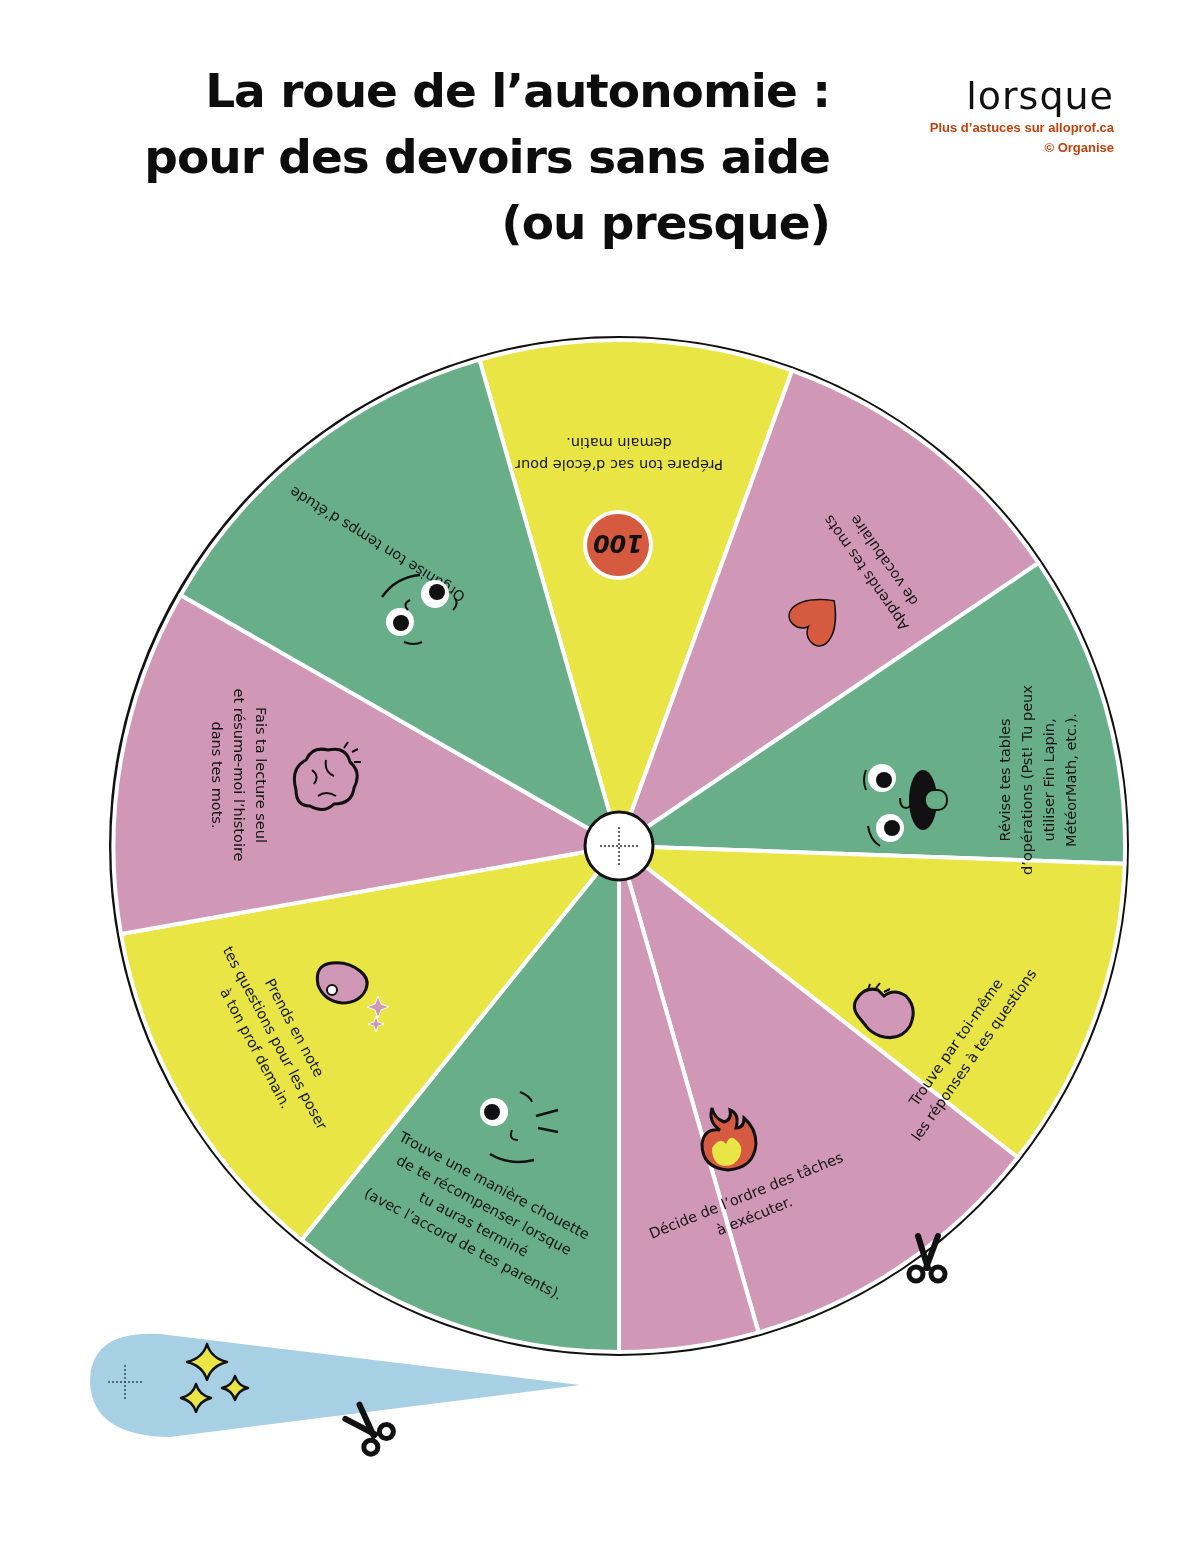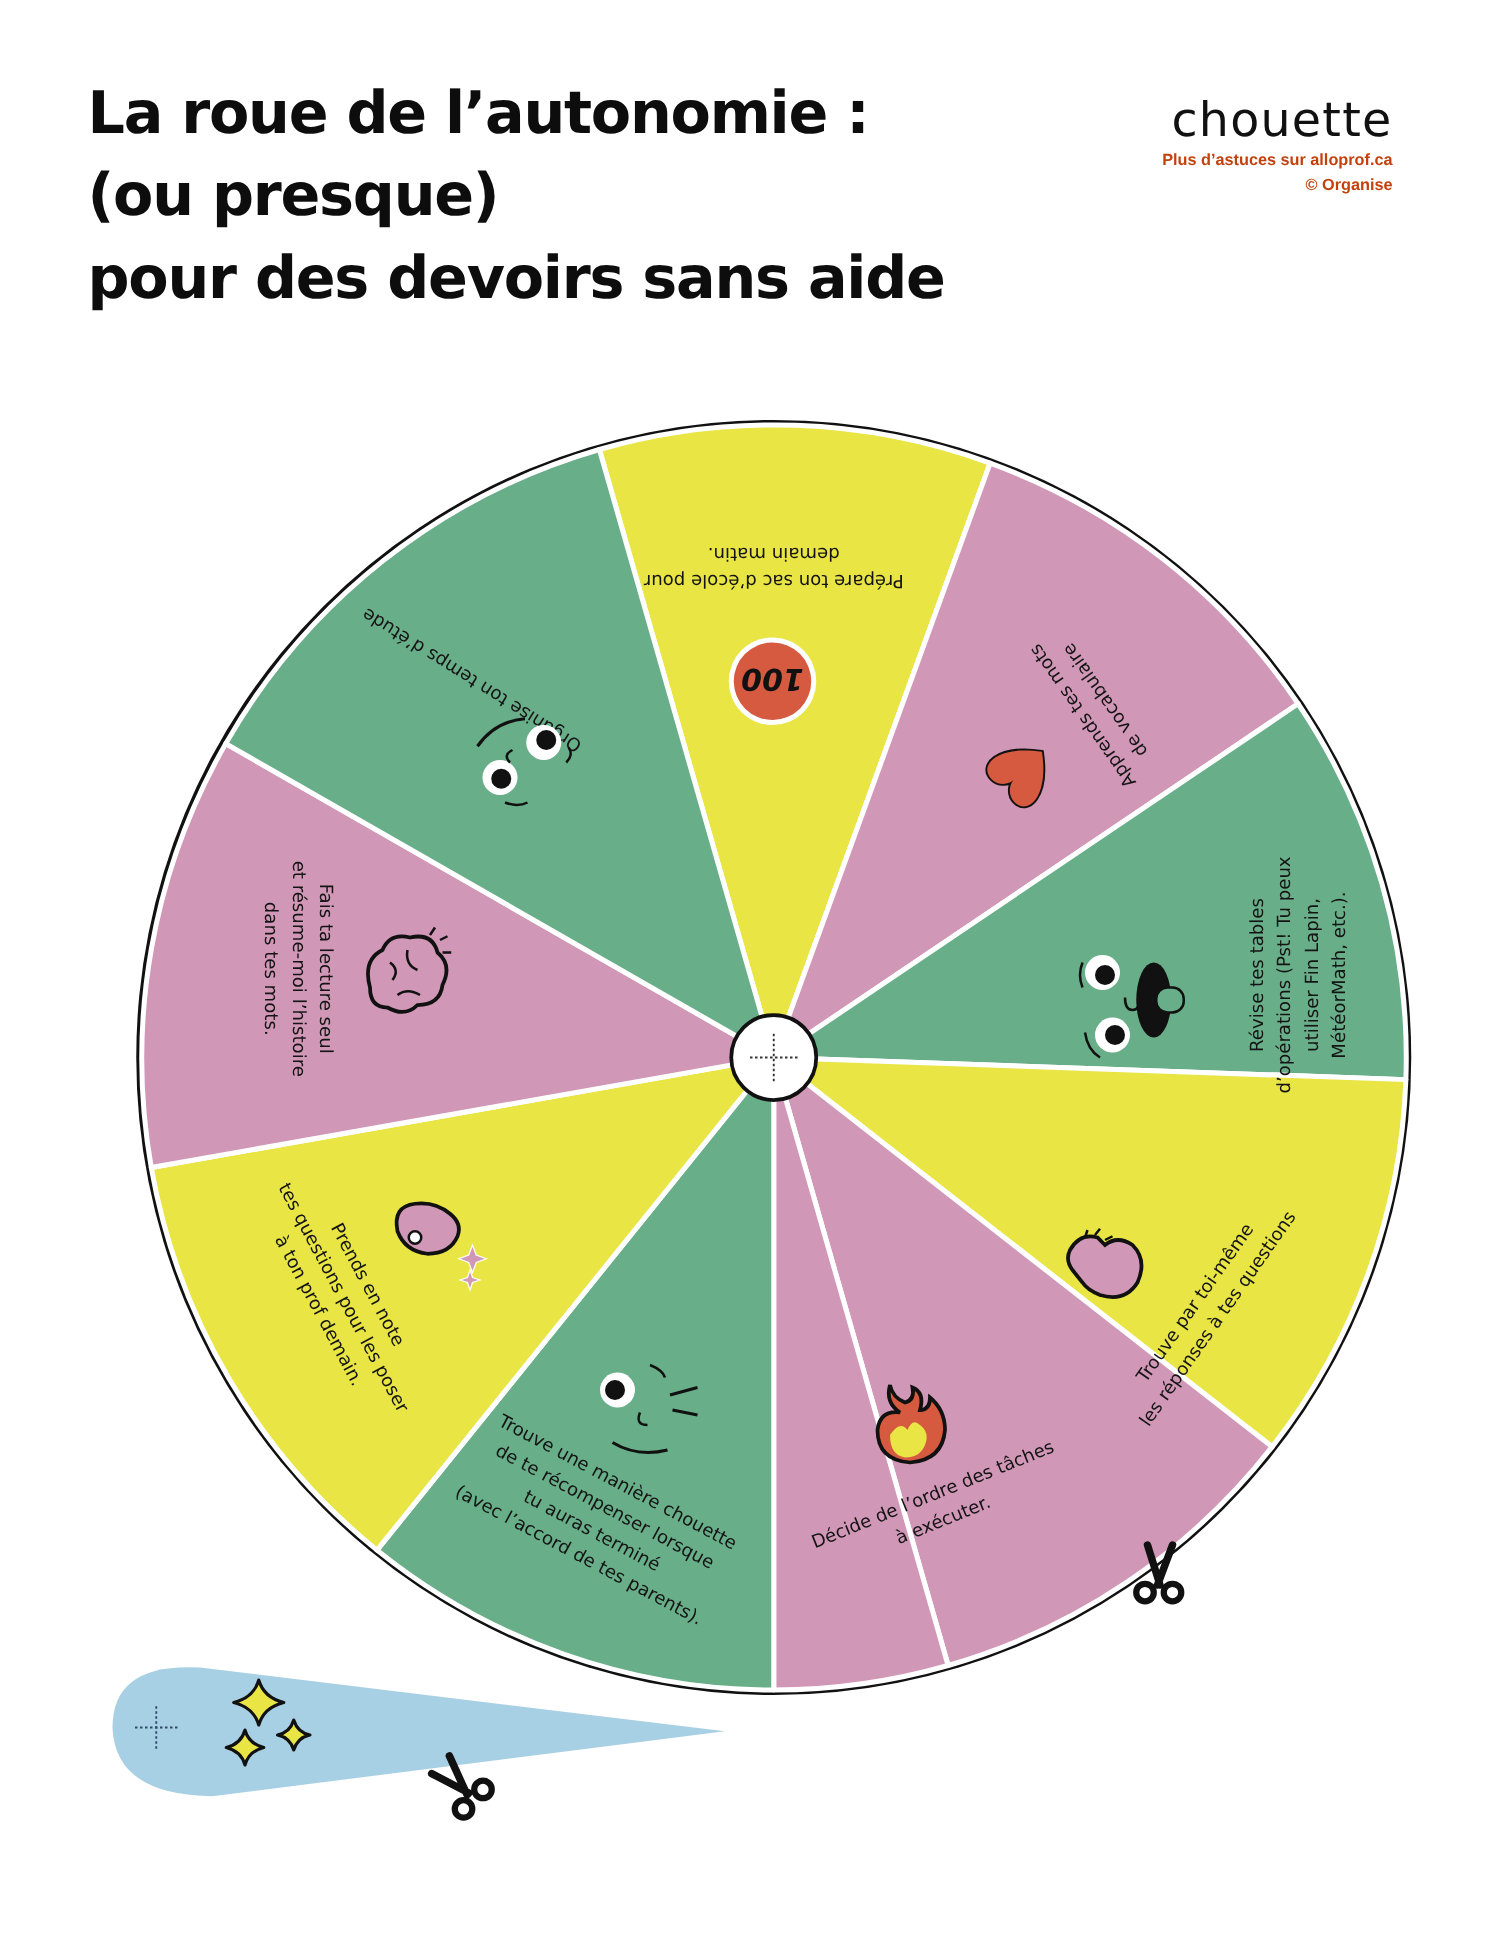--- a/index.html
+++ b/index.html
@@ -1,35 +1,35 @@
 <!DOCTYPE html>
 <html><head>
 <meta charset="utf-8">
 <style>
   html, body { margin: 0; padding: 0; background: #ffffff; }
   body { width: 1200px; height: 1553px; position: relative; overflow: hidden; font-family: "DejaVu Sans", "Liberation Sans", sans-serif; color: #111; }
-  .title { position: absolute; left: 70px; top: 58px; width: 760px; font-family: "DejaVu Sans", sans-serif; font-weight: bold; font-size: 47px; line-height: 66px; letter-spacing: -1px; color: #0d0d0d; }
+  .title { position: absolute; left: 70px; top: 58px; width: 760px; font-family: "DejaVu Sans", sans-serif; font-weight: bold; font-size: 47px; line-height: 66px; letter-spacing: -1px; color: #0d0d0d; text-align: right; }
   .title span { display: block; }
   .brand { position: absolute; right: 86px; top: 74px; text-align: right; }
   .brand .logo { font-family: "DejaVu Sans", sans-serif; font-size: 38px; letter-spacing: 1px; font-weight: normal; line-height: 44px; color: #111; }
   .brand .sub { font-family: "Liberation Sans", sans-serif; font-size: 13px; line-height: 20px; color: #c2410c; font-weight: bold; }
   svg.wheel { position: absolute; left: 0; top: 0; }
   .seg-text { font-family: "DejaVu Sans", sans-serif; font-size: 14.5px; fill: #141414; }
 </style>
 </head>
 <body>
 
 <div class="title">
   <span>La roue de l’autonomie :</span>
+  <span>pour des devoirs sans aide</span>
   <span>(ou presque)</span>
-  <span>pour des devoirs sans aide</span>
 </div>
 
 <div class="brand">
-  <div class="logo">chouette</div>
+  <div class="logo">lorsque</div>
   <div class="sub">Plus d’astuces sur alloprof.ca</div>
   <div class="sub">© Organise</div>
 </div>
 
 <svg class="wheel" width="1200" height="1553" viewBox="0 0 1200 1553">
 
   <circle cx="619" cy="846" r="510" fill="#111"></circle>
 
   <g stroke="#ffffff" stroke-width="4" stroke-linejoin="round">
 

